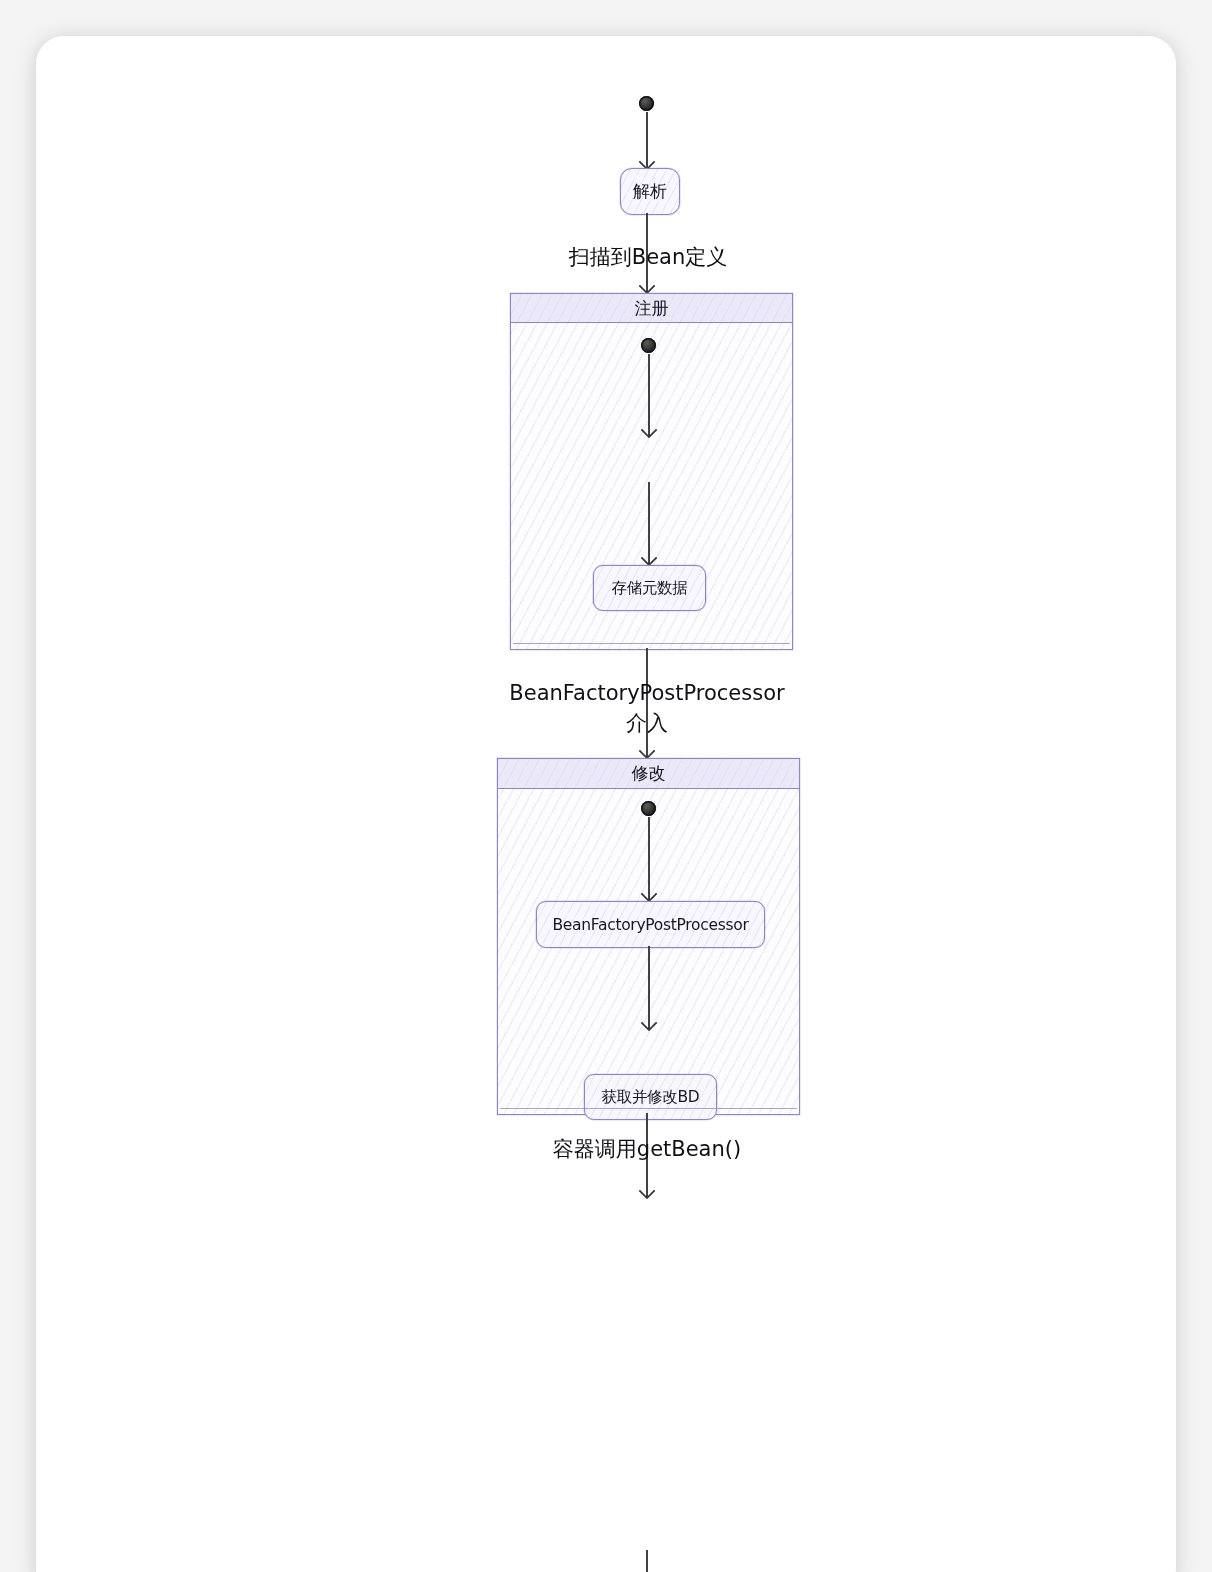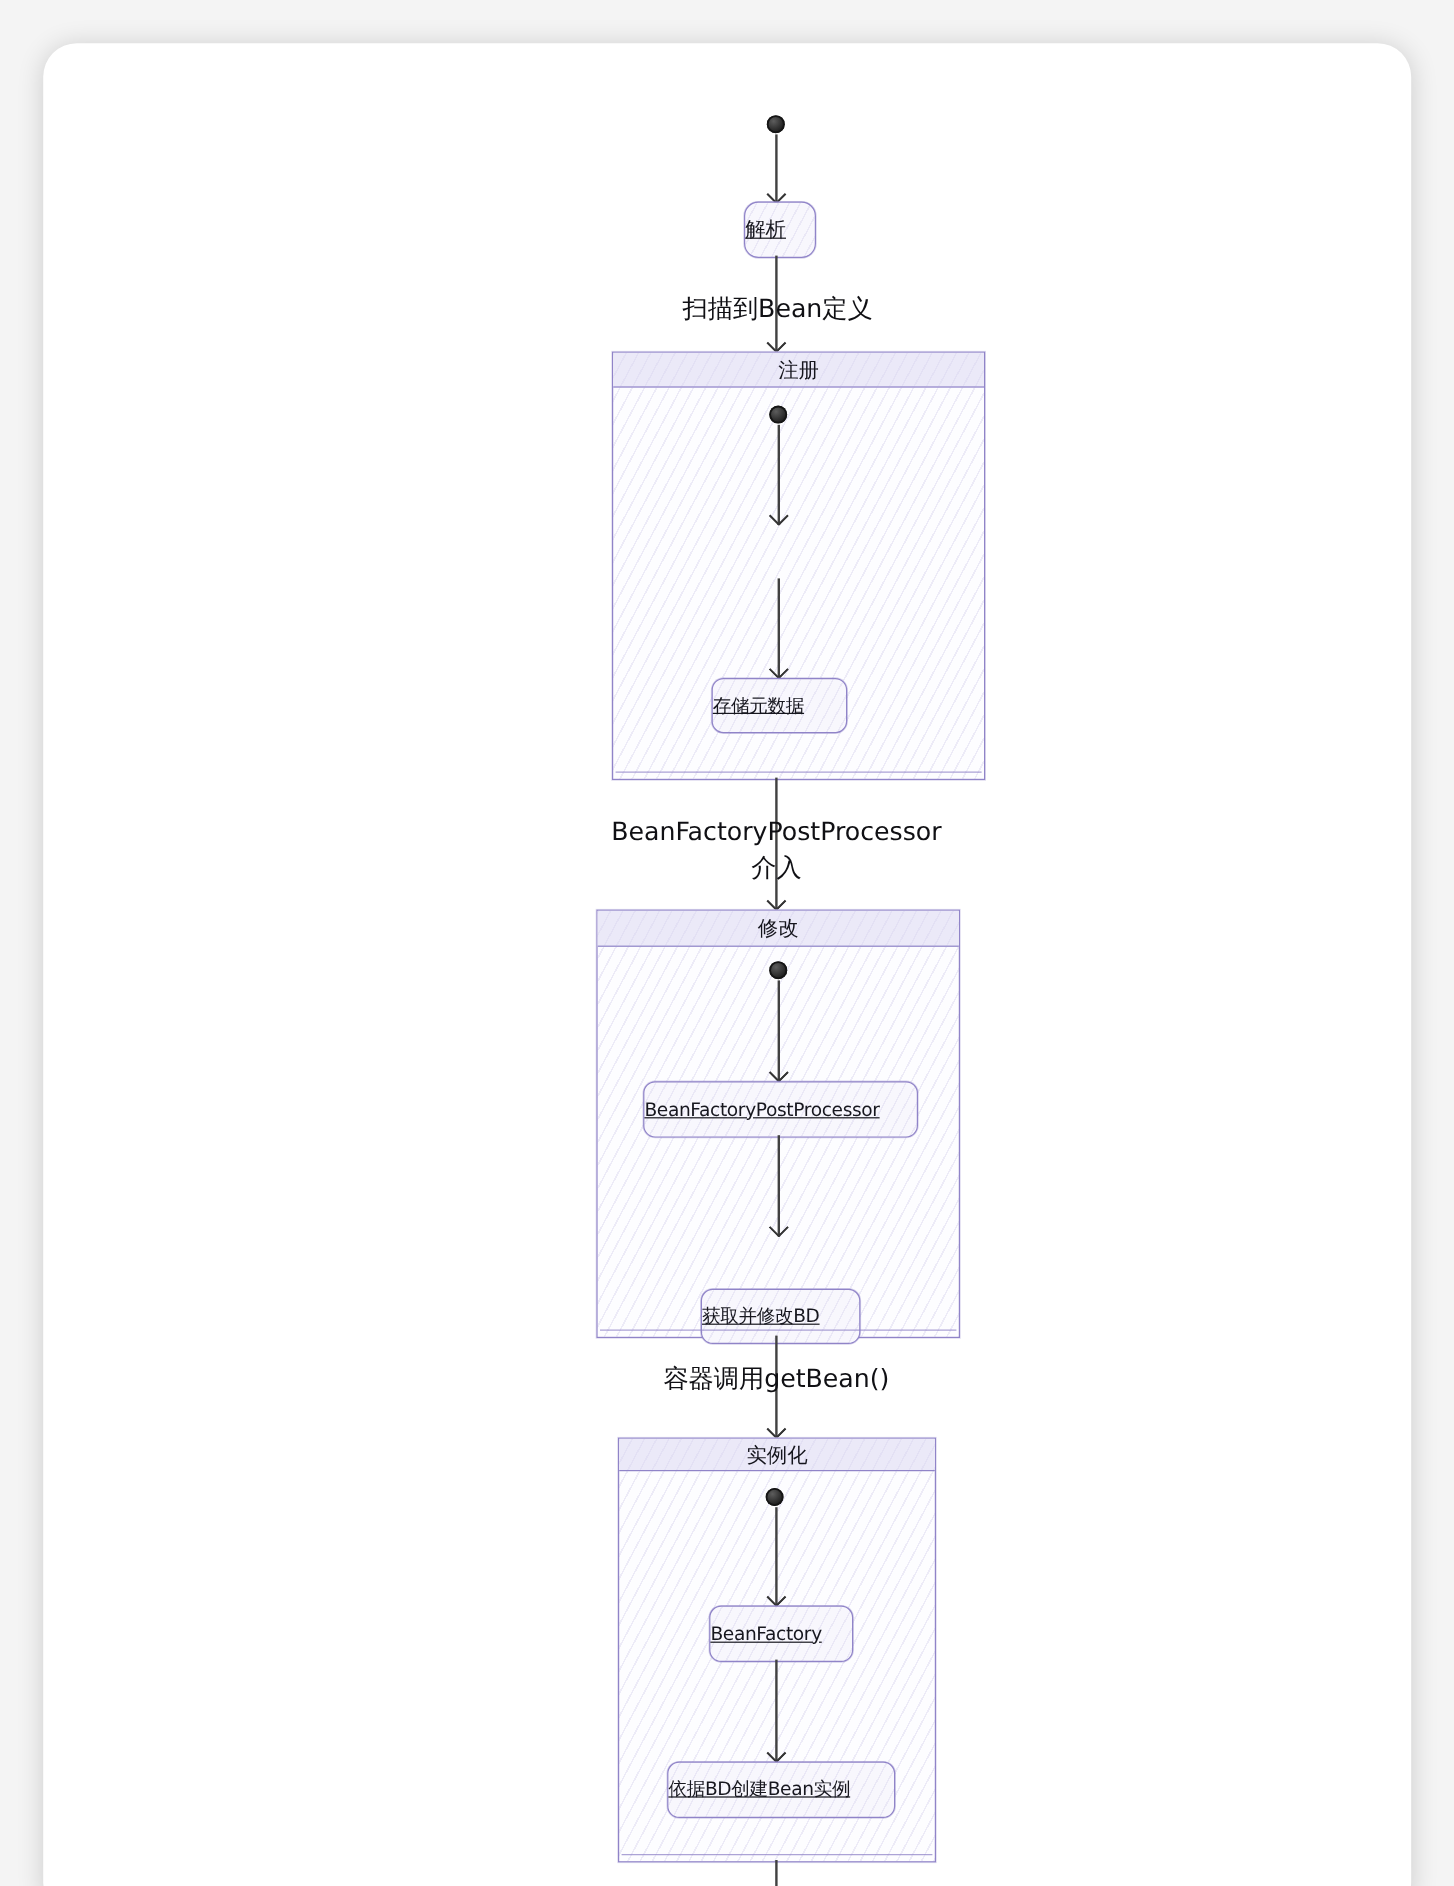--- a/index.html
+++ b/index.html
@@ -19,28 +19,27 @@
     background: radial-gradient(circle at 38% 33%, #5d5d5d 0%, #1b1b1b 72%);
     box-shadow: inset 0 0 0 1.5px #151515;
   }
   .vline { position: absolute; width: 1.6px; background: #414141; }
   .ahead {
     position: absolute; width: 10px; height: 10px;
     border-left: 2.6px solid #353535; border-bottom: 2.6px solid #353535;
     transform: rotate(-45deg); border-bottom-left-radius: 2px;
   }
   .state {
-    position: absolute; display: flex; align-items: center; justify-content: flex-start;
+    position: absolute; display: flex; align-items: center; justify-content: center;
     border: 1.7px solid #9084c8; border-radius: 10px;
     background-color: #f8f7fd;
     background-image: repeating-linear-gradient(118deg, rgba(158,148,210,0.15) 0 1.2px, transparent 1.2px 8px);
     font-size: 15.5px; letter-spacing: -0.3px; color: #17171f;
     box-shadow: 0 0 0 0.6px rgba(144,132,200,0.35);
     white-space: nowrap;
-    text-decoration: underline;
   }
   .state.simple { border-radius: 12px; font-size: 17px; letter-spacing: 0; }
   .composite {
     position: absolute; border: 1.7px solid #9084c8;
     background-color: #fdfdff;
     background-image: repeating-linear-gradient(118deg, rgba(158,148,210,0.17) 0 1.3px, transparent 1.3px 9px);
     box-shadow: 0 0 0 0.6px rgba(144,132,200,0.3);
   }
   .composite::after {
     content: ""; position: absolute; left: 2px; right: 2px; bottom: 5px;
@@ -69,21 +68,21 @@
   <div class="ahead" style="left:605px; top:120px;"></div>
 
   <div class="state simple" style="left:584px; top:132px; width:58px; height:45px;">
     <span>解析</span>
   </div>
 
   <div class="vline" style="left:610px; top:177px; height:80px;"></div>
   <div class="tlabel" style="left:612px; top:207px;">扫描到Bean定义</div>
   <div class="ahead" style="left:605px; top:244px;"></div>
 
-  <div class="composite" style="left:474px; top:257px; width:281px; height:355px;padding-left:28px;">
+  <div class="composite" style="left:474px; top:257px; width:281px; height:355px;">
     <div class="chead" style="height:28px;">
       <span>注册</span>
     </div>
     <div class="dot" style="left:130px; top:44px;"></div>
     <div class="vline" style="left:137px; top:60px; height:83px;"></div>
     <div class="ahead" style="left:132px; top:130px;"></div>
     <div class="vline" style="left:137px; top:188px; height:83px;"></div>
     <div class="ahead" style="left:132px; top:258px;"></div>
     <div class="state" style="left:82px; top:271px; width:111px; height:44px;">
       <span>存储元数据</span>
@@ -109,32 +108,16 @@
     <div class="ahead" style="left:145px; top:258px;"></div>
     <div class="state" style="left:86px; top:271px; width:131px; height:44px;margin-top:44px;">
       <span>获取并修改BD</span>
     </div>
   </div>
 
   <div class="vline" style="left:610px; top:1077px; height:85px;"></div>
   <div class="tlabel" style="left:611px; top:1075px;margin-top:24px;">容器调用getBean()</div>
   <div class="ahead" style="left:605px; top:1149px;"></div>
 
-  <div class="composite" style="left:479px; top:1162px; width:263px; height:352px;">
-    <div class="chead" style="height:26px;">
-      <span>实例化</span>
-    </div>
-    <div class="dot" style="left:122px; top:41px;"></div>
-    <div class="vline" style="left:130px; top:57px; height:82px;"></div>
-    <div class="ahead" style="left:125px; top:126px;"></div>
-    <div class="state" style="left:75px; top:139px; width:118px; height:45px;">
-      <span>BeanFactory</span>
-    </div>
-    <div class="vline" style="left:130px; top:184px; height:85px;"></div>
-    <div class="ahead" style="left:125px; top:256px;"></div>
-    <div class="state" style="left:40px; top:269px; width:188px; height:45px;">
-      <span>依据BD创建Bean实例</span>
-    </div>
-  </div>
 
   <div class="vline" style="left:610px; top:1514px; height:46px;"></div>
 
 </div>
 
 </body></html>

